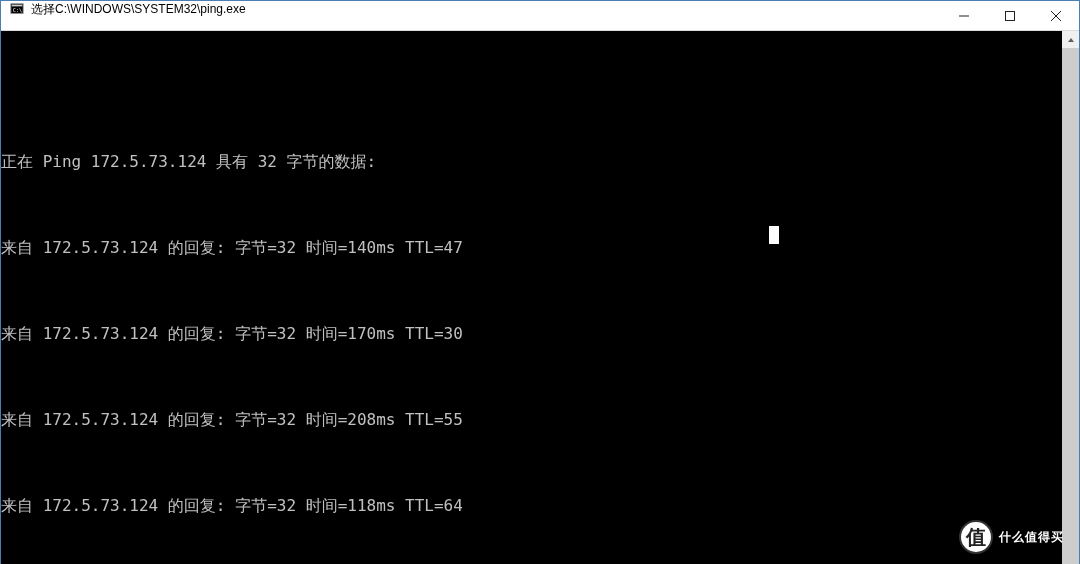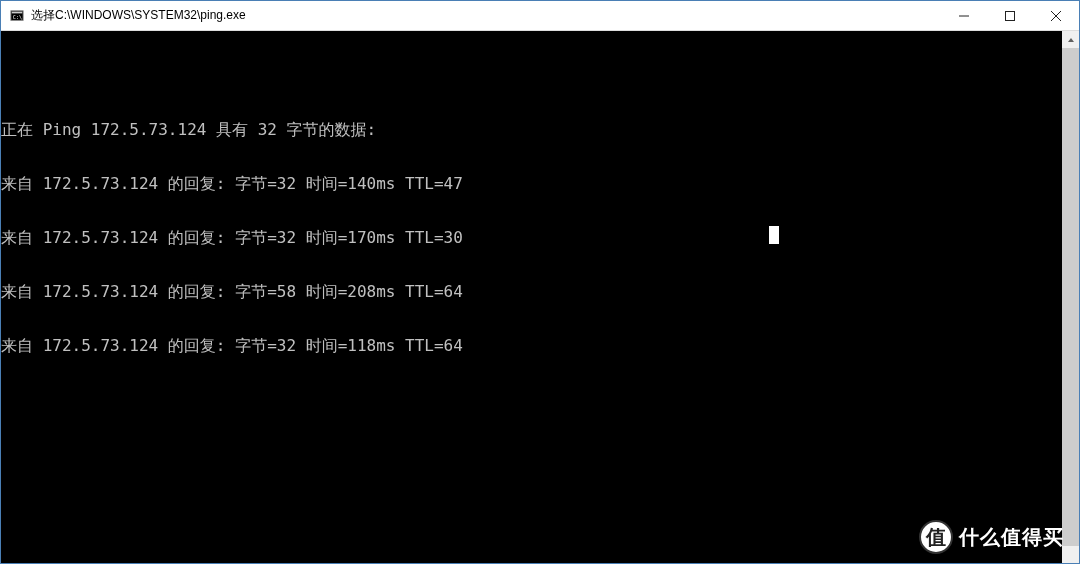--- a/index.html
+++ b/index.html
@@ -21,21 +21,21 @@
       border: 1px solid #4a7fb5;
       background: #fff;
       display: flex;
       flex-direction: column;
       position: relative;
     }
     .titlebar {
       height: 30px;
       background: #fff;
       display: flex;
-      align-items: center;
+      align-items: flex-start;
       border-bottom: 1px solid #ddd;
       flex-shrink: 0;
     }
     .titlebar-icon {
       width: 16px;
       height: 16px;
       margin-left: 8px;
       margin-right: 6px;
       display: flex;
       align-items: center;
@@ -78,21 +78,21 @@
       font-size: 16px;
       line-height: 18px;
       padding: 0;
       white-space: pre;
       overflow: hidden;
       position: relative;
     }
     .console-content {
       padding-top: 18px;
     }
-    .line { min-height: 18px; }
+    .line { min-height: 18px; margin-top: 32px; }
     .scrollbar {
       width: 17px;
       background: #f0f0f0;
       position: relative;
       flex-shrink: 0;
     }
     .scroll-arrow {
       width: 17px;
       height: 17px;
       background: #f0f0f0;
@@ -136,21 +136,21 @@
       align-items: center;
       justify-content: center;
       font-weight: bold;
       font-size: 20px;
       color: #222;
       border: 2px solid #333;
       font-family: "SimSun", serif;
     }
     .wm-text {
       color: #fff;
-      font-size: 20px;
+      font-size: 12px;
       font-weight: bold;
       font-family: "Microsoft YaHei", sans-serif;
       letter-spacing: 1px;
     }
   </style>
 </head>
 <body>
 
 <div class="window">
   <div class="titlebar">
@@ -181,21 +181,21 @@
       </div>
     </div>
   </div>
 
   <div class="console-wrap">
     <div class="console">
       <div class="console-content">
         <div class="line">正在 Ping 172.5.73.124 具有 32 字节的数据:</div>
         <div class="line">来自 172.5.73.124 的回复: 字节=32 时间=140ms TTL=47</div>
         <div class="line">来自 172.5.73.124 的回复: 字节=32 时间=170ms TTL=30</div>
-        <div class="line">来自 172.5.73.124 的回复: 字节=58 时间=208ms TTL=64</div>
+        <div class="line">来自 172.5.73.124 的回复: 字节=32 时间=208ms TTL=55</div>
         <div class="line">来自 172.5.73.124 的回复: 字节=32 时间=118ms TTL=64</div>
         
         
         
         
       </div>
       <div class="cursor-block" style="left:768px;top:195px;"></div>
       
     </div>
     <div class="scrollbar">

